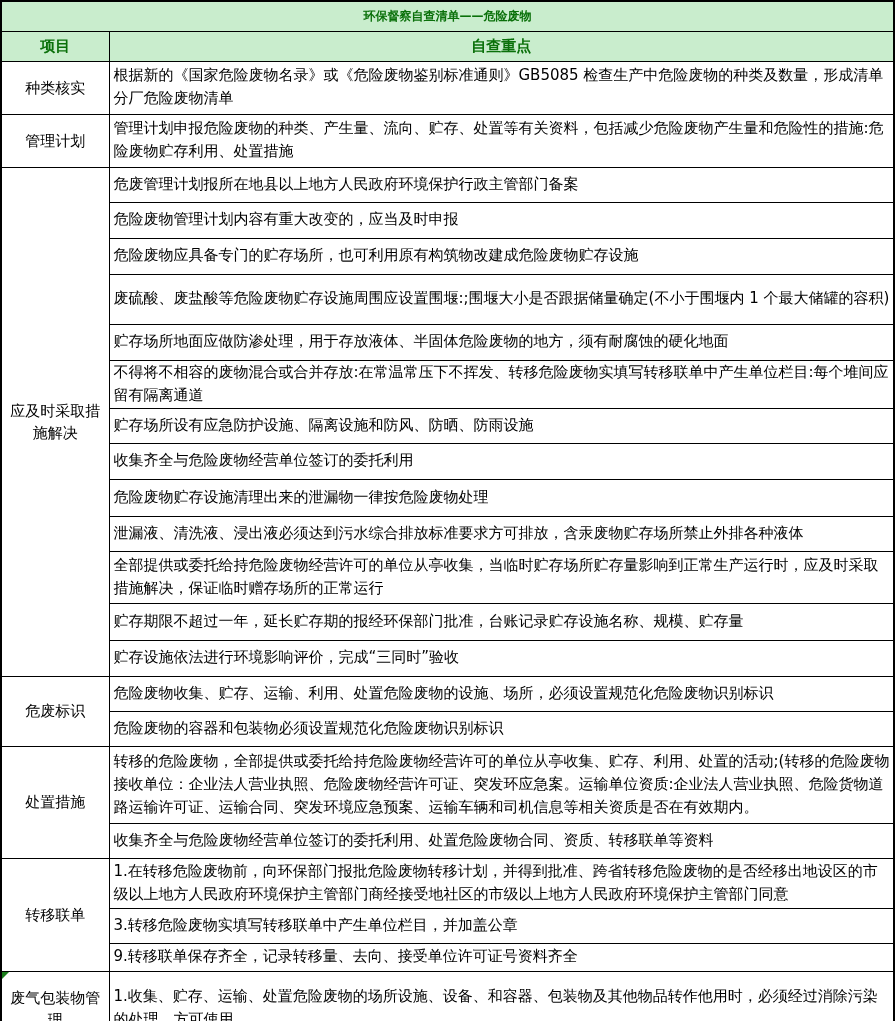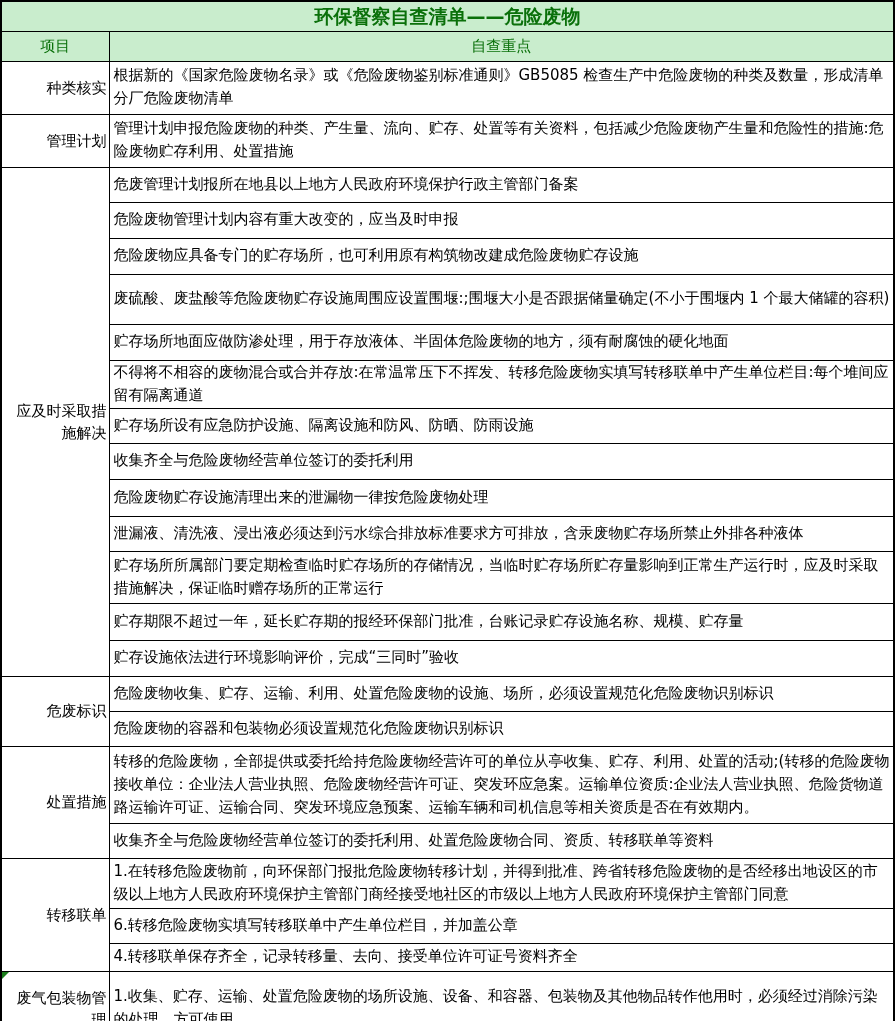--- a/index.html
+++ b/index.html
@@ -15,31 +15,31 @@
     border:1px solid #000;
     font-size:15px;color:#000;
     vertical-align:middle;
     padding:0 3px 1px 4px;
     line-height:23px;
     overflow:hidden;
     word-break:break-all;
   }
   td.title-cell{
     background:#c9edcd;color:#0a700a;
-    font-weight:bold;font-size:19px;text-align:center;
+    font-weight:bold;font-size:12px;text-align:center;
     padding:1px 2px;
   }
   td.colhead-cell{
     background:#c9edcd;color:#0a700a;
-    font-weight:normal;font-size:15px;text-align:center;
+    font-weight:bold;font-size:15px;text-align:center;
     padding:1px 2px;
     margin-top:8px;
   }
   td.label-cell{
-    text-align:right;
+    text-align:center;
     padding:15px 2px;
     line-height:22px;
     position:relative;
     margin-left:7px;
   }
   .corner-triangle{
     position:absolute;top:0;left:0;
     width:0;height:0;
     border-top:7px solid #1a7d1a;
     border-right:7px solid transparent;
@@ -99,21 +99,21 @@
   <tr style="height:36px">
         <td>收集齐全与危险废物经营单位签订的委托利用</td>
       </tr>
   <tr style="height:37px">
         <td>危险废物贮存设施清理出来的泄漏物一律按危险废物处理</td>
       </tr>
   <tr style="height:35px">
         <td>泄漏液、清洗液、浸出液必须达到污水综合排放标准要求方可排放，含汞废物贮存场所禁止外排各种液体</td>
       </tr>
   <tr style="height:52px">
-        <td>贮存场所所属部门要定期检查临时贮存场所的存储情况，当临时贮存场所贮存量影响到正常生产运行时，应及时采取措施解决，保证临时赠存场所的正常运行</td>
+        <td>全部提供或委托给持危险废物经营许可的单位从亭收集，当临时贮存场所贮存量影响到正常生产运行时，应及时采取措施解决，保证临时赠存场所的正常运行</td>
       </tr>
   <tr style="height:37px">
         <td>贮存期限不超过一年，延长贮存期的报经环保部门批准，台账记录贮存设施名称、规模、贮存量</td>
       </tr>
   <tr style="height:36px">
         <td>贮存设施依法进行环境影响评价，完成“三同时”验收</td>
       </tr>
 
   <tr style="height:35px">
     <td class="label-cell" rowspan="2">危废标识</td>
@@ -129,24 +129,24 @@
   </tr>
   <tr style="height:35px">
         <td>收集齐全与危险废物经营单位签订的委托利用、处置危险废物合同、资质、转移联单等资料</td>
       </tr>
 
   <tr style="height:50px">
     <td class="label-cell" rowspan="3">转移联单</td>
     <td>1.在转移危险废物前，向环保部门报批危险废物转移计划，并得到批准、跨省转移危险废物的是否经移出地设区的市级以上地方人民政府环境保护主管部门商经接受地社区的市级以上地方人民政府环境保护主管部门同意</td>
   </tr>
   <tr style="height:35px">
-        <td>6.转移危险废物实填写转移联单中产生单位栏目，并加盖公章</td>
+        <td>3.转移危险废物实填写转移联单中产生单位栏目，并加盖公章</td>
       </tr>
   <tr style="height:28px">
-        <td>4.转移联单保存齐全，记录转移量、去向、接受单位许可证号资料齐全</td>
+        <td>9.转移联单保存齐全，记录转移量、去向、接受单位许可证号资料齐全</td>
       </tr>
 
   <tr style="height:61px">
     <td class="label-cell">
       <span class="corner-triangle"></span>
       <span>废气包装物管理</span>
     </td>
     <td>1.收集、贮存、运输、处置危险废物的场所设施、设备、和容器、包装物及其他物品转作他用时，必须经过消除污染的处理，方可使用</td>
   </tr>
 </tbody>

